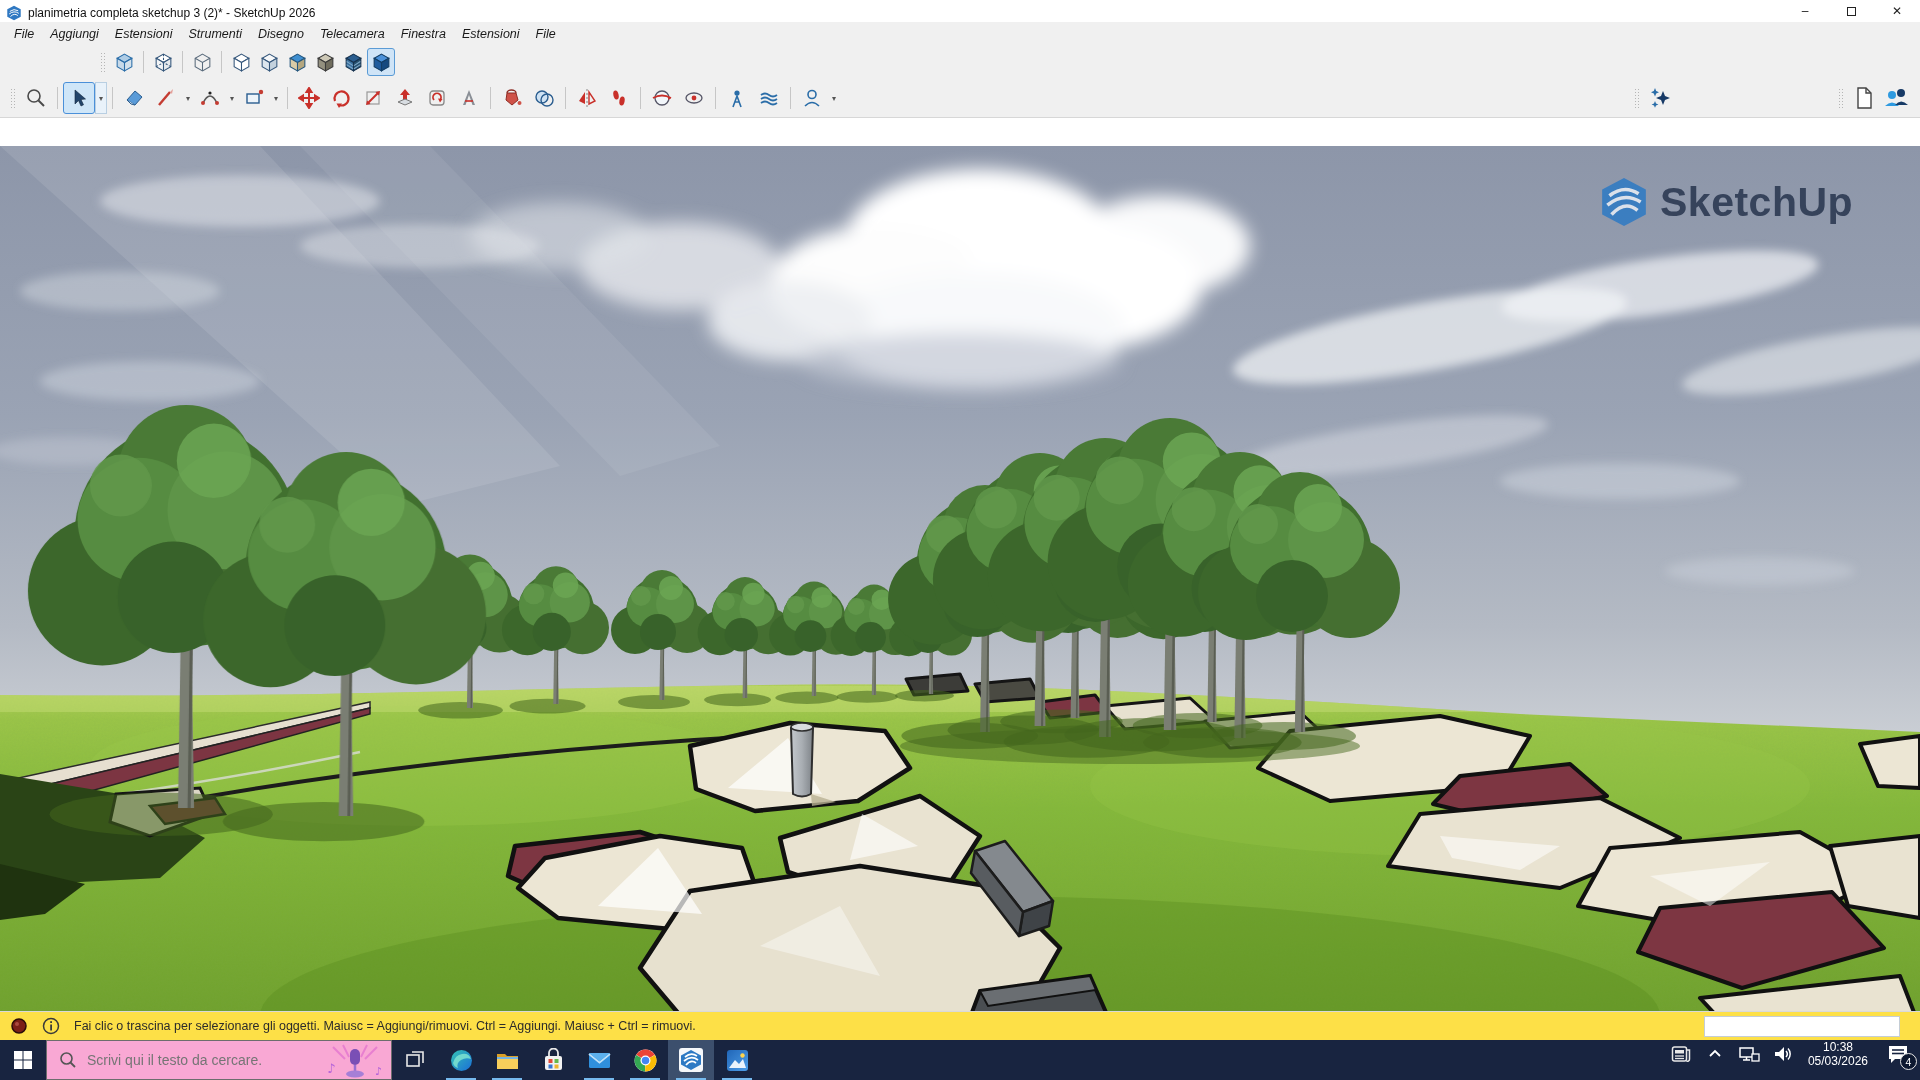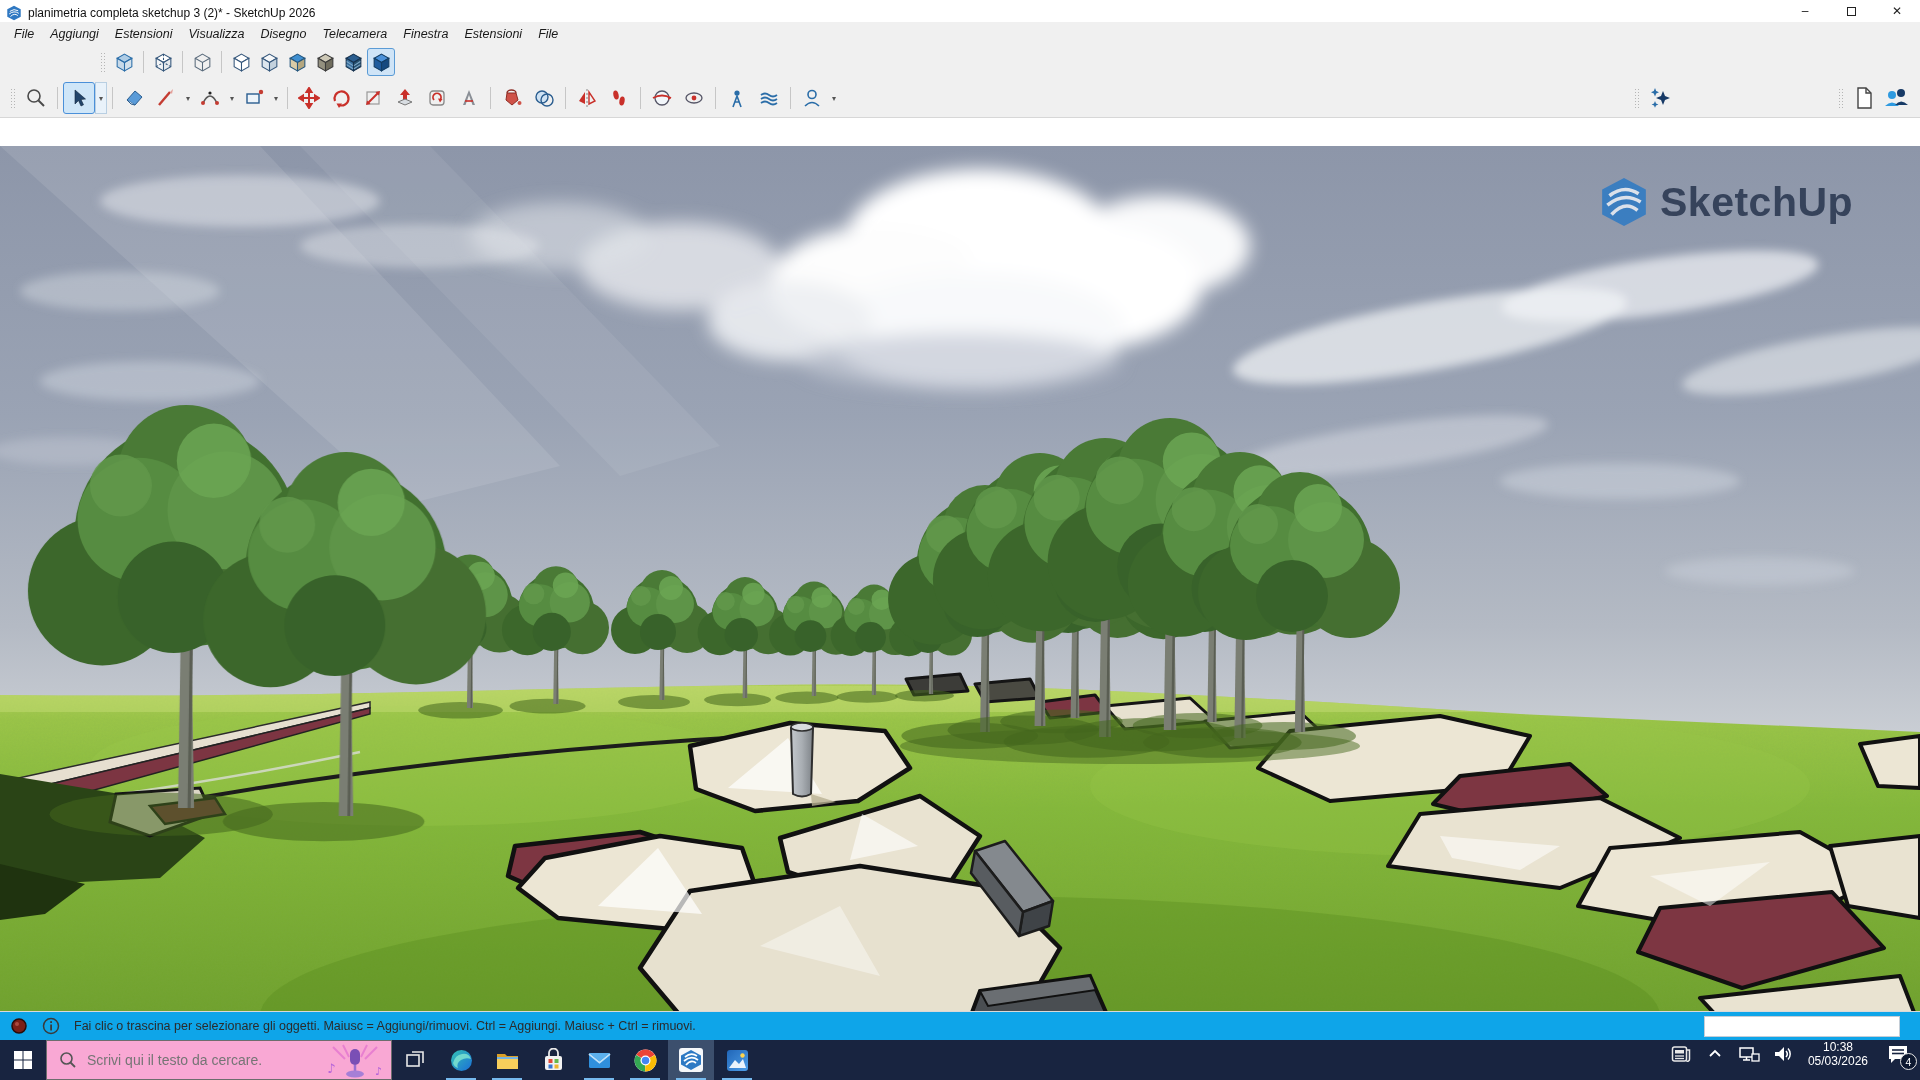--- a/index.html
+++ b/index.html
@@ -33,21 +33,21 @@
   #right-tools { position:absolute; right:8px; top:82px; display:flex; align-items:center; }
 
   
   #viewport { position:absolute; top:118px; left:0; width:1920px; height:893px; overflow:hidden;margin-top:28px; }
   #vp-logo { position:absolute; left:1598px; top:30px; width:290px; opacity:0.85; }
   #vp-logo .row1 { display:flex; align-items:center; }
   #vp-logo .t1 { font-size:41px; font-weight:700; color:#27344d; letter-spacing:0.5px; margin-left:10px; }
   #vp-logo .t2 { font-size:38px; font-weight:400; color:#323e57; margin-left:66px; margin-top:2px; letter-spacing:1px; }
 
   
-  #statusbar { top:1011px; height:29px; background:#0ea5e9; border-top:1px solid #d9d9d9; display:flex; align-items:center; }
+  #statusbar { top:1011px; height:29px; background:#fde047; border-top:1px solid #d9d9d9; display:flex; align-items:center; }
   #status-text { font-size:12.5px; color:#2b2b2b; margin-left:14px; }
   #measure-input { position:absolute; right:20px; top:4px; width:196px; height:21px; border:1px solid #c4cdd6; background:#fff; font-size:12px; padding:0 4px; }
 
   
   #taskbar { top:1040px; height:40px; background:#182440; display:flex; align-items:stretch; }
   .tk { width:46px; display:flex; align-items:center; justify-content:center; position:relative; }
   .tk.active { background:#3c4f6d; }
   .runline { position:absolute; bottom:0; left:8px; right:8px; height:2px; background:#76b9ed; }
   #searchbox { width:346px; background:#f9a8d4; border:1px solid #6d6d6d; display:flex; align-items:center; position:relative; }
   #searchbox input { border:none; background:transparent; outline:none; font-size:14px; color:#444; width:220px; font-family:"Liberation Sans",sans-serif; }
@@ -72,21 +72,21 @@
         <span class="maxglyph"></span>
       </div>
     <div class="winbtn">✕</div>
   </div>
 </div>
 
 <div id="menubar" class="bar">
   <span class="menu-item">File</span>
   <span class="menu-item">Aggiungi</span>
   <span class="menu-item">Estensioni</span>
-  <span class="menu-item">Visualizza</span>
+  <span class="menu-item">Strumenti</span>
   <span class="menu-item">Disegno</span>
   <span class="menu-item">Telecamera</span>
   <span class="menu-item">Finestra</span>
   <span class="menu-item">Estensioni</span>
   <span class="menu-item">File</span>
 </div>
 
 <div id="toolbar1" class="bar">
   <div class="grip"></div>
   <div class="tbtn" title="x-ray">

